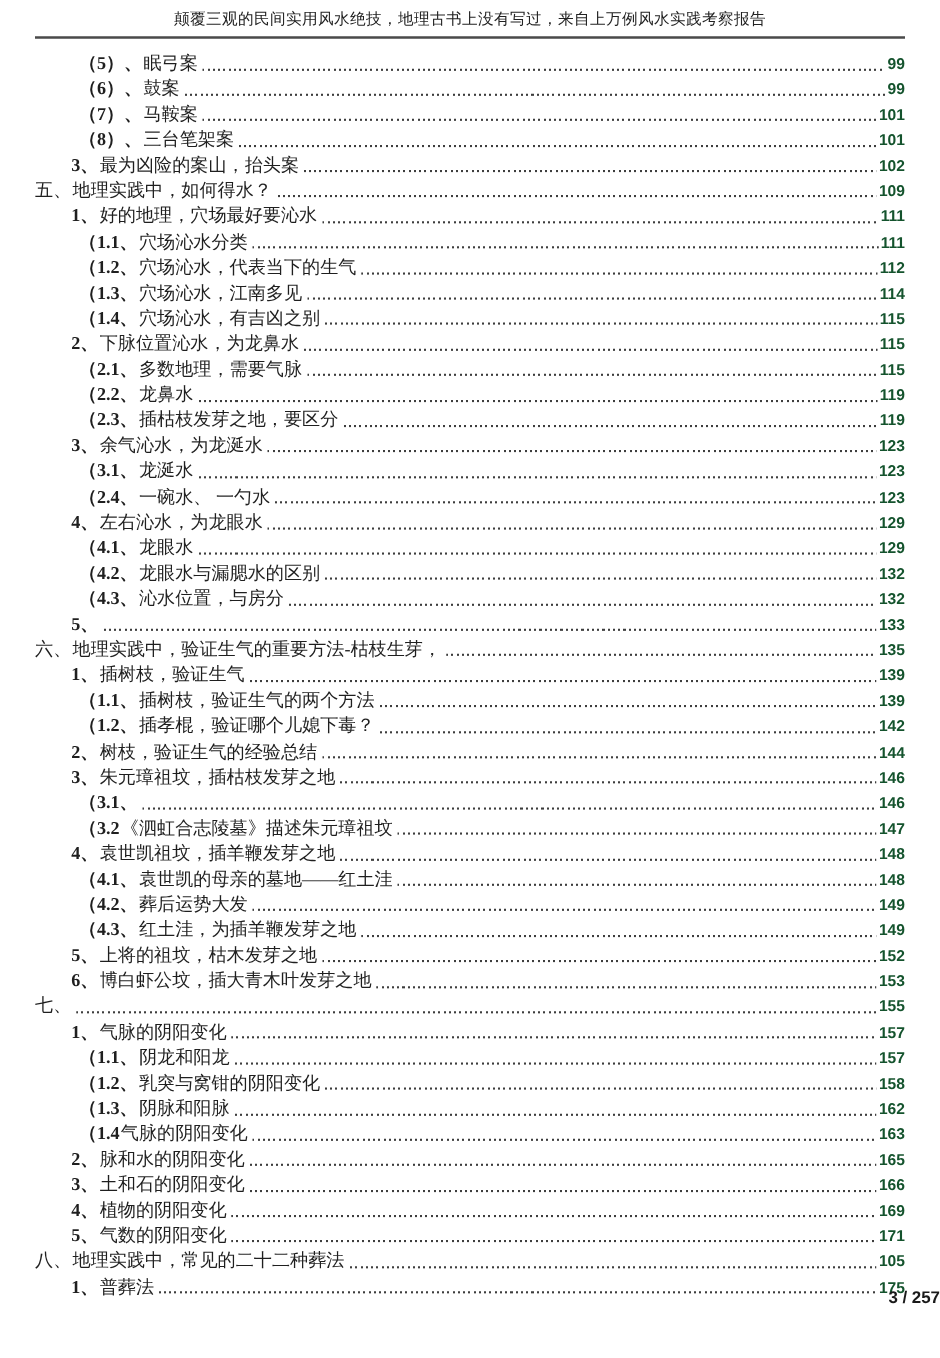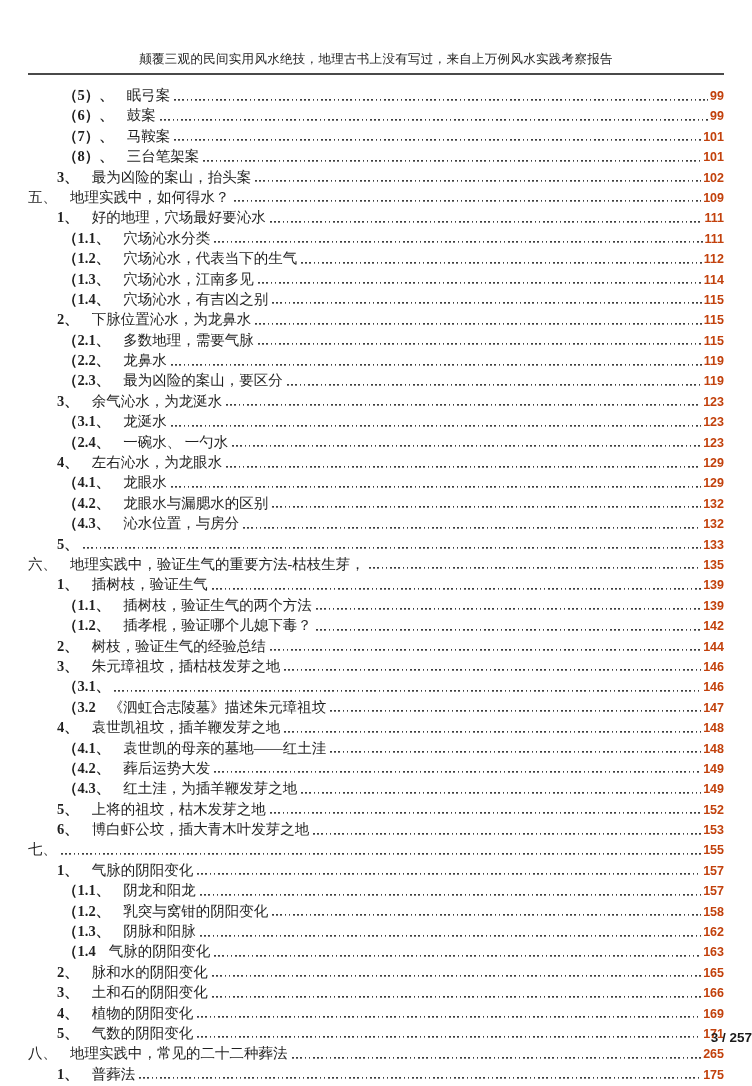--- a/index.html
+++ b/index.html
@@ -18,21 +18,20 @@
     height: 1086px;
     position: relative;
   }
   .doc-header { padding-top: 7px; }
   .header-title {
     text-align: center;
     font-size: 12.5px;
     line-height: 16px;
     color: #222222;
     letter-spacing: 0.3px;
-    margin-top: 44px;
   }
   .header-rule {
     margin: 6px 28px 0 28px;
     border-top: 2px solid #4a4a4a;
     height: 0;
   }
   .toc {
     padding: 10px 28px 0 28px;
   }
   .toc-row {
@@ -41,36 +40,36 @@
     height: 20.4px;
     line-height: 20.4px;
     font-size: 14.5px;
     white-space: nowrap;
     overflow: hidden;
   }
   .lvl-0 { padding-left: 0; }
   .lvl-1 { padding-left: 29px; }
   .lvl-2 { padding-left: 35px; }
   .lvl-1 .prefix, .lvl-2 .prefix { font-weight: 700; }
-  .title { margin-left: 13px; }
+  .title { margin-left: 1px; }
   .dots {
     flex: 1 1 auto;
     min-width: 10px;
     align-self: stretch;
     margin: 0 2px 0 4px;
     background-image: repeating-linear-gradient(to right, #3d3d3d 0 1.6px, transparent 1.6px 4.2px);
     background-size: 100% 1.7px;
     background-repeat: no-repeat;
     background-position: 0 13.5px;
   }
   .pagenum {
     font-family: "Liberation Sans", "DejaVu Sans", sans-serif;
     font-weight: 700;
     font-size: 12.5px;
-    color: #c2410c;
+    color: #14532d;
   }
   .doc-footer {
     position: absolute;
     left: 0;
     right: 0;
     top: 1030px;
     text-align: right;
   }
   .page-indicator {
     font-family: "Liberation Sans", "DejaVu Sans", sans-serif;
@@ -169,21 +168,21 @@
         <span class="pagenum">115</span>
   </div>
       <div class="toc-row lvl-2">
     <span class="prefix">（2.2、</span>
         <span class="title">龙鼻水</span>
         <span class="dots"></span>
         <span class="pagenum">119</span>
   </div>
       <div class="toc-row lvl-2">
     <span class="prefix">（2.3、</span>
-        <span class="title">最为凶险的案山，要区分</span>
+        <span class="title">插枯枝发芽之地，要区分</span>
         <span class="dots"></span>
         <span class="pagenum">119</span>
   </div>
       <div class="toc-row lvl-1">
     <span class="prefix">3、</span>
         <span class="title">余气沁水，为龙涎水</span>
         <span class="dots"></span>
         <span class="pagenum">123</span>
   </div>
       <div class="toc-row lvl-2">
@@ -366,21 +365,21 @@
       <div class="toc-row lvl-1">
     <span class="prefix">5、</span>
         <span class="title">气数的阴阳变化</span>
         <span class="dots"></span>
         <span class="pagenum">171</span>
   </div>
       <div class="toc-row lvl-0">
     <span class="prefix">八、</span>
         <span class="title">地理实践中，常见的二十二种葬法</span>
         <span class="dots"></span>
-        <span class="pagenum">265</span>
+        <span class="pagenum">105</span>
   </div>
       <div class="toc-row lvl-1">
     <span class="prefix">1、</span>
         <span class="title">普葬法</span>
         <span class="dots"></span>
         <span class="pagenum">175</span>
   </div>
     </div>
 
   <div class="doc-footer">

